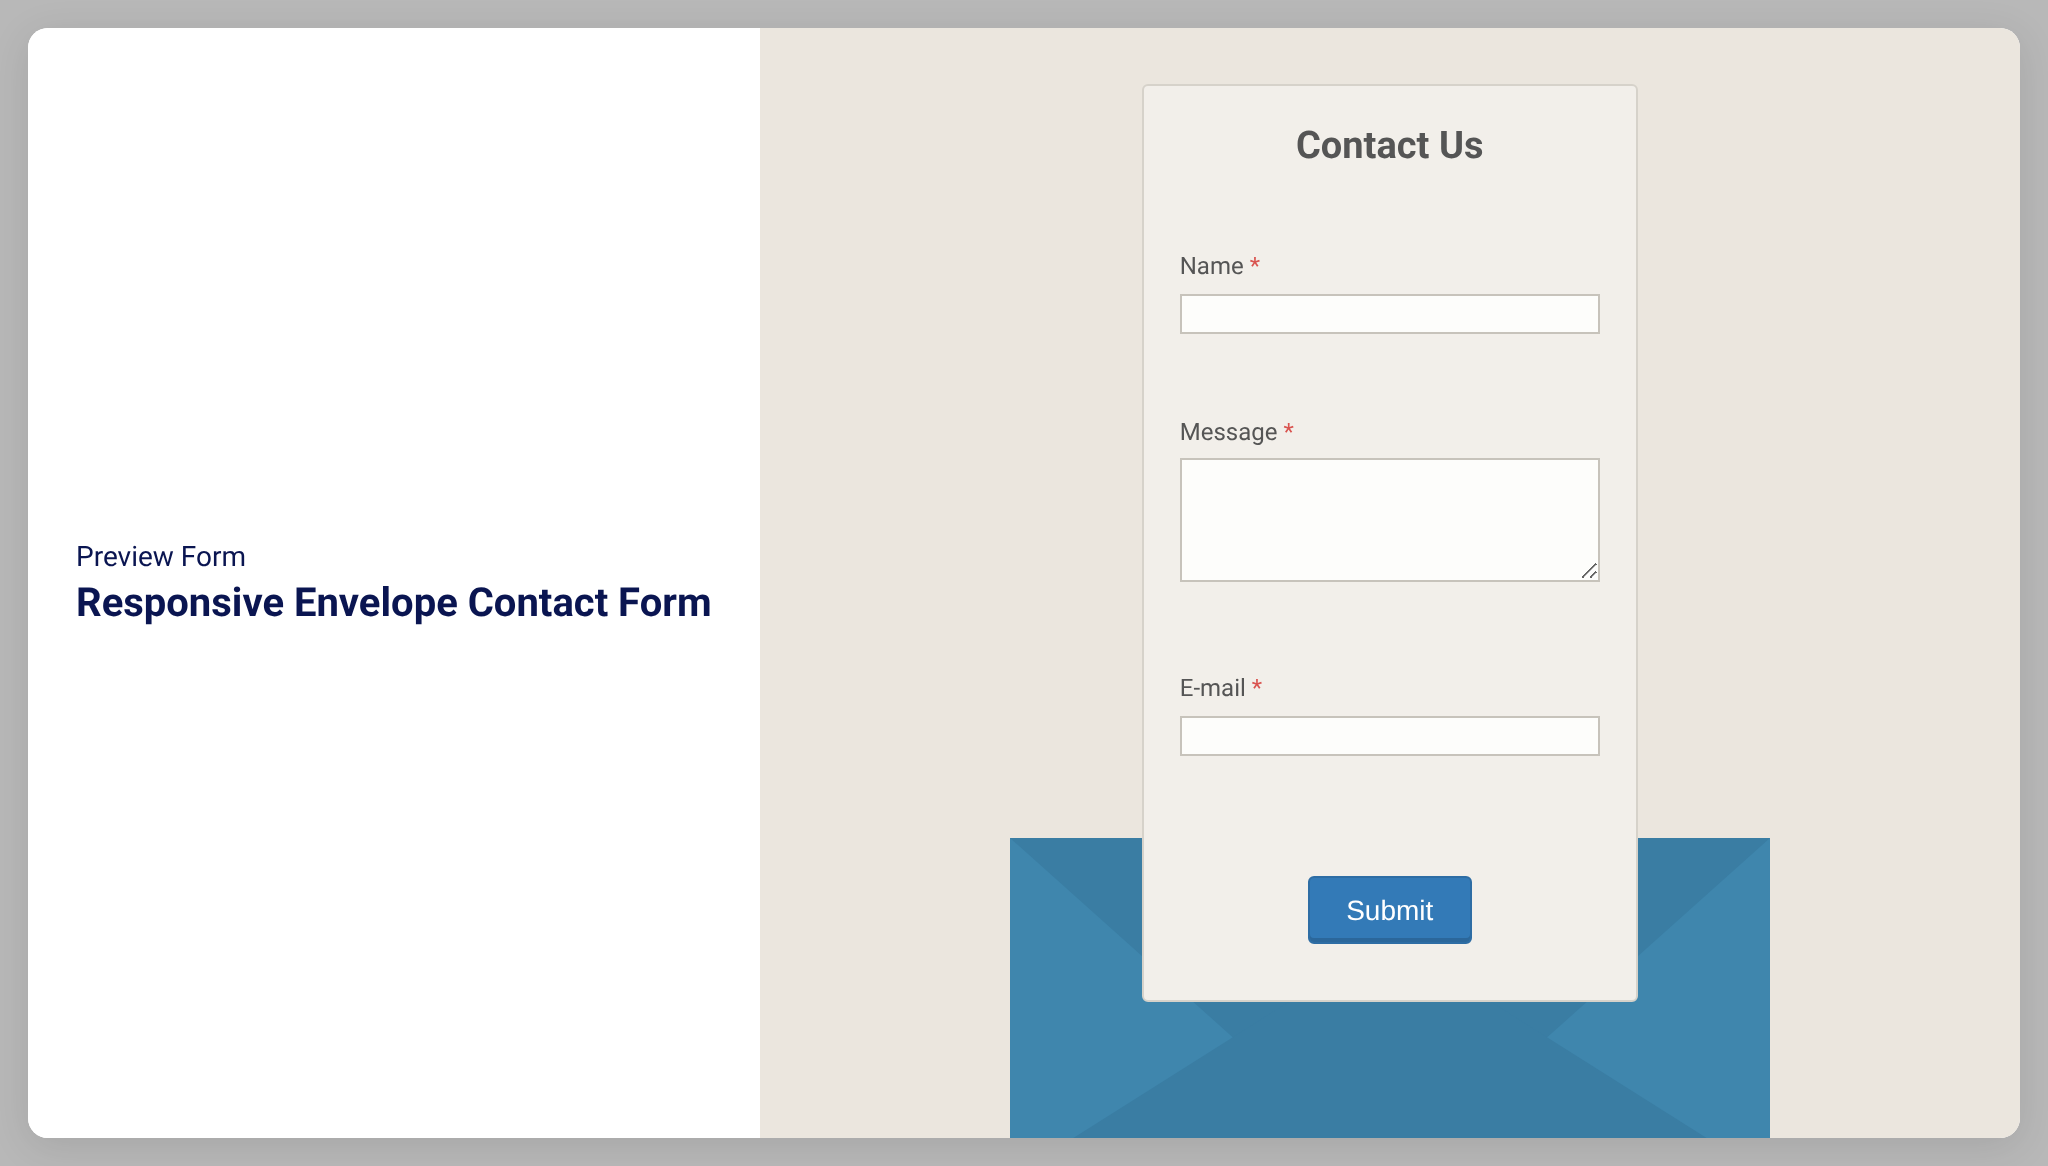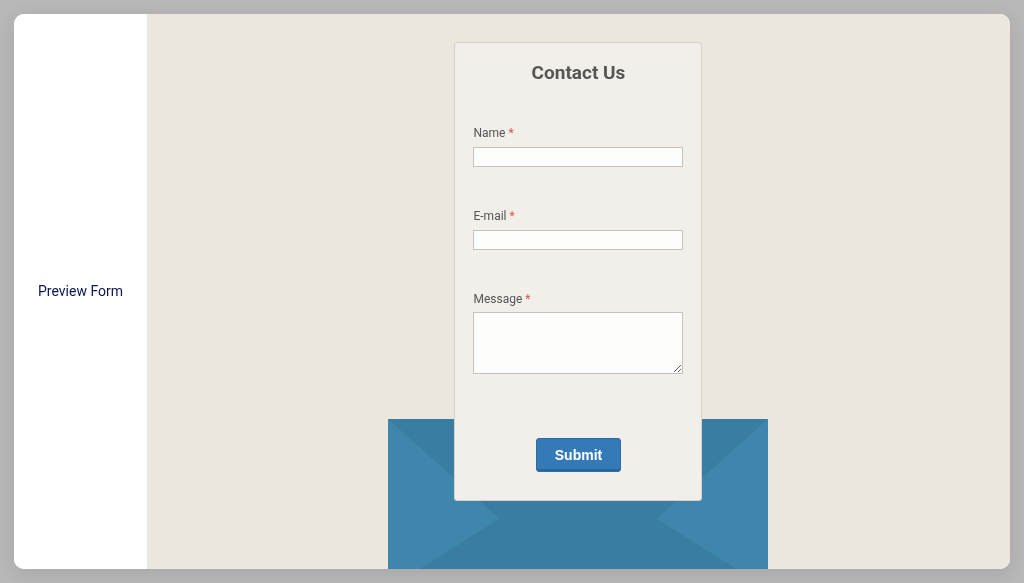--- a/index.html
+++ b/index.html
@@ -138,21 +138,20 @@
     display: block;
     margin: 60px auto 0;
     background: #337ab7;
     color: #fff;
     border: 1px solid #2e6da4;
     border-radius: 3px;
     padding: 8px 18px;
     font-size: 14px;
     cursor: pointer;
     box-shadow: inset 0 -2px 0 rgba(0,0,0,0.15);
-    font-weight: bold;
   }
   .envelope {
     position: absolute;
     bottom: -20px;
     left: 50%;
     transform: translateX(-50%);
     width: 380px;
     height: 180px;
     z-index: 4;
   }
@@ -197,20 +196,21 @@
     z-index: 11;
   }
 </style>
 </head>
 <body>
 
 <div class="modal">
   <div class="modal-header">
     <div class="header-left">
       <div class="pre-title">Preview Form</div>
+      <div class="main-title">Responsive Envelope Contact Form</div>
     </div>
   </div>
 
   <div class="modal-body">
 
     <div class="envelope">
       <div class="envelope-back"></div>
       <div class="envelope-flap-left"></div>
       <div class="envelope-flap-right"></div>
       <div class="envelope-flap-bottom"></div>
@@ -222,31 +222,31 @@
       <div class="form-group">
         <label class="form-label">
           <span>Name</span>
           <span class="req">*</span>
         </label>
         <input type="text" class="form-input" value="" style="">
       </div>
 
       <div class="form-group">
         <label class="form-label">
+          <span>Message</span>
+          <span class="req">*</span>
+        </label>
+        <textarea class="form-textarea" style=""></textarea>
+      </div>
+
+      <div class="form-group">
+        <label class="form-label">
           <span>E-mail</span>
           <span class="req">*</span>
         </label>
         <input type="text" class="form-input" value="" style="">
       </div>
 
-      <div class="form-group">
-        <label class="form-label">
-          <span>Message</span>
-          <span class="req">*</span>
-        </label>
-        <textarea class="form-textarea" style=""></textarea>
-      </div>
-
       <button class="submit-btn">Submit</button>
     </div>
 
   </div>
 </div>
 
 </body></html>

